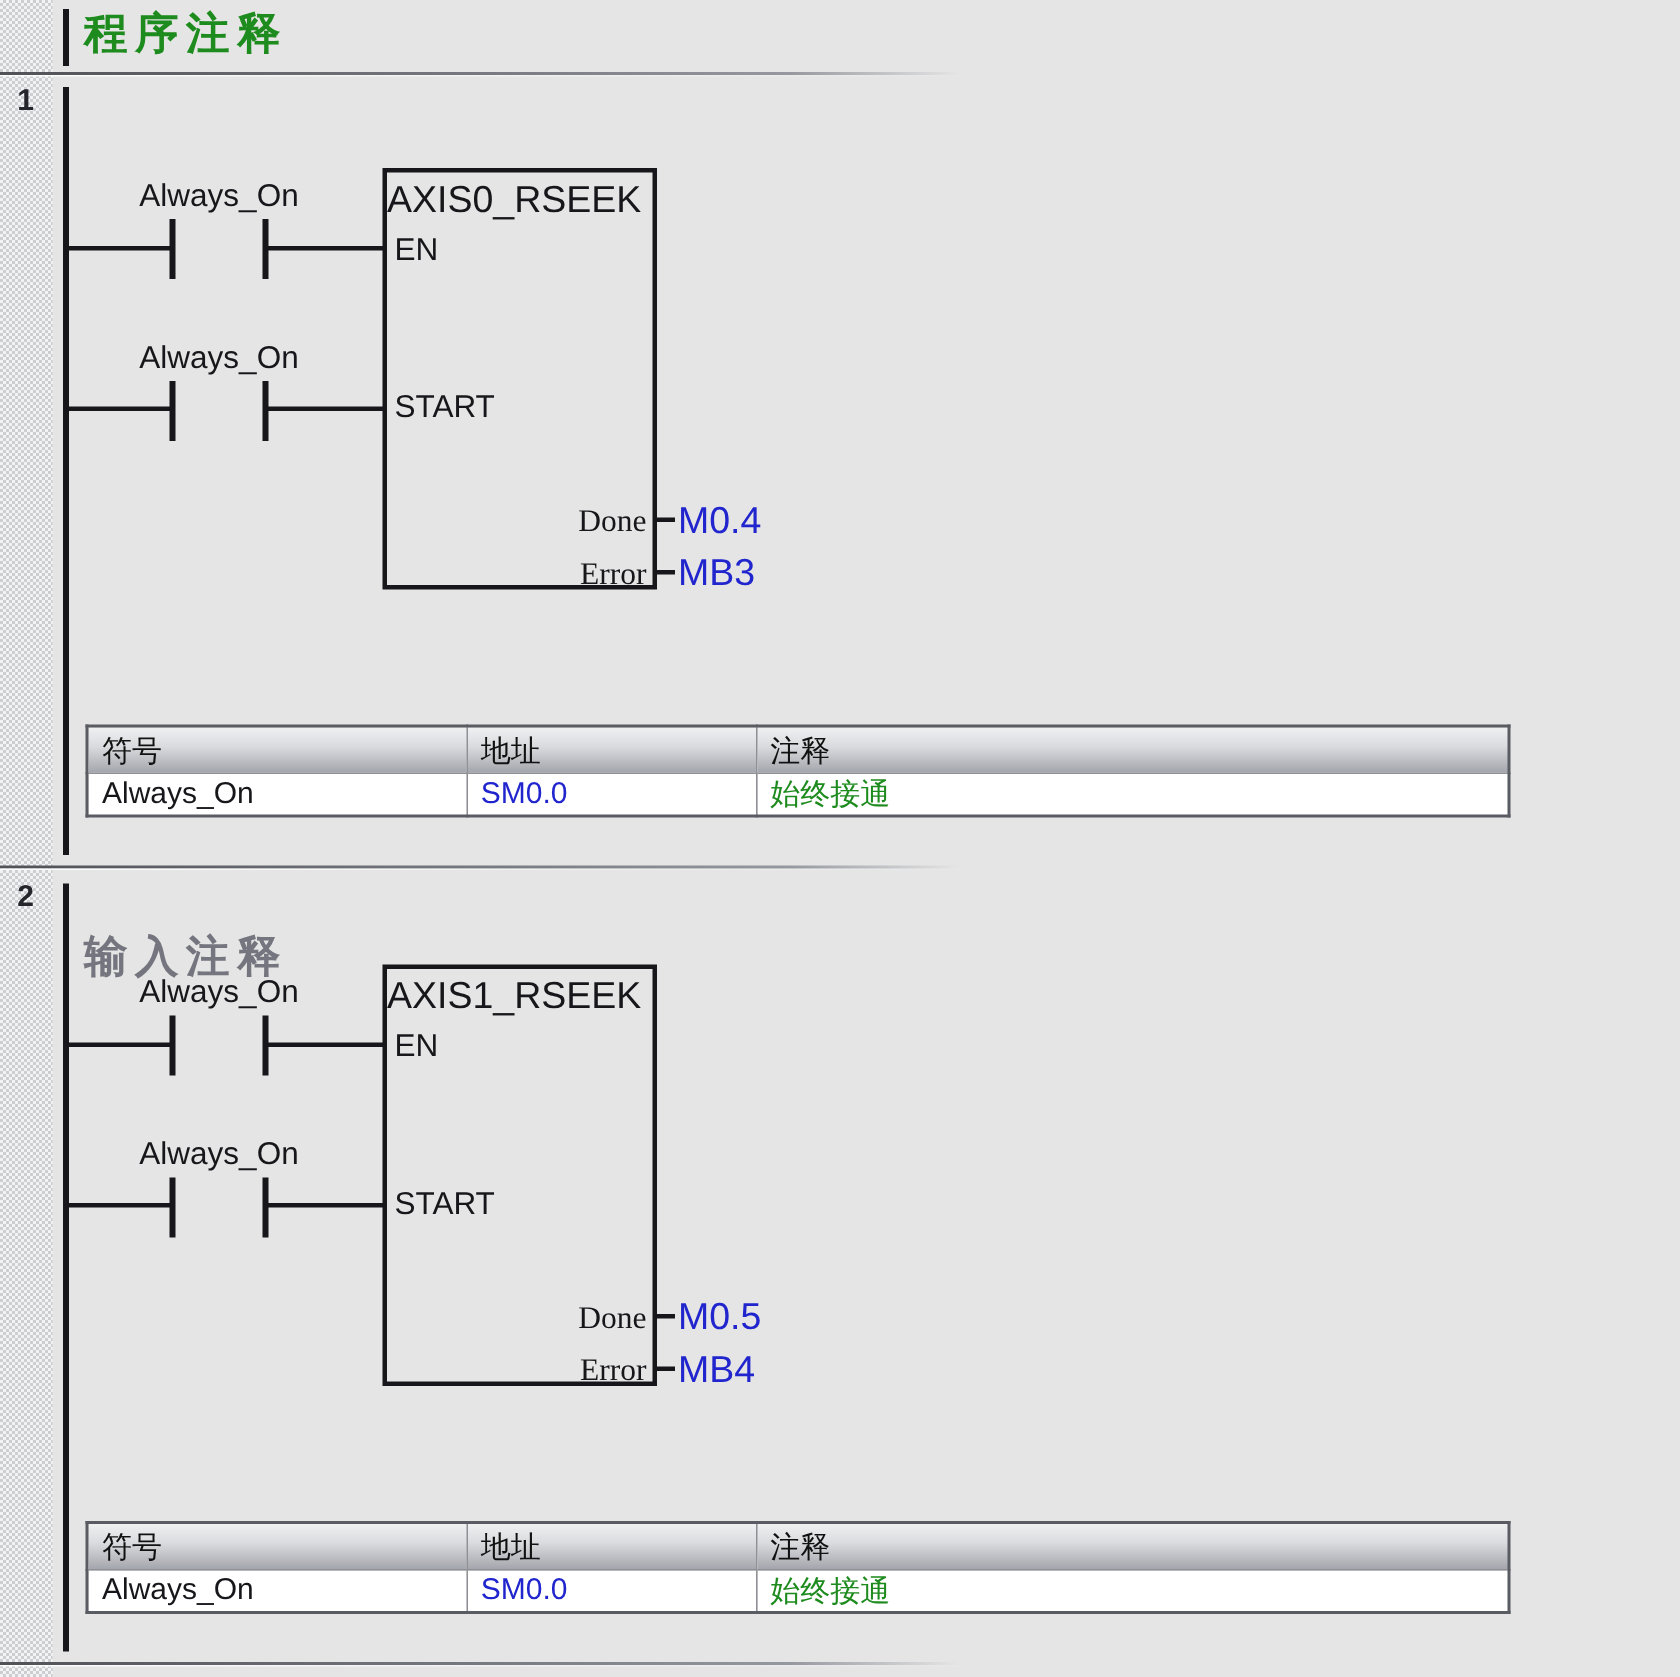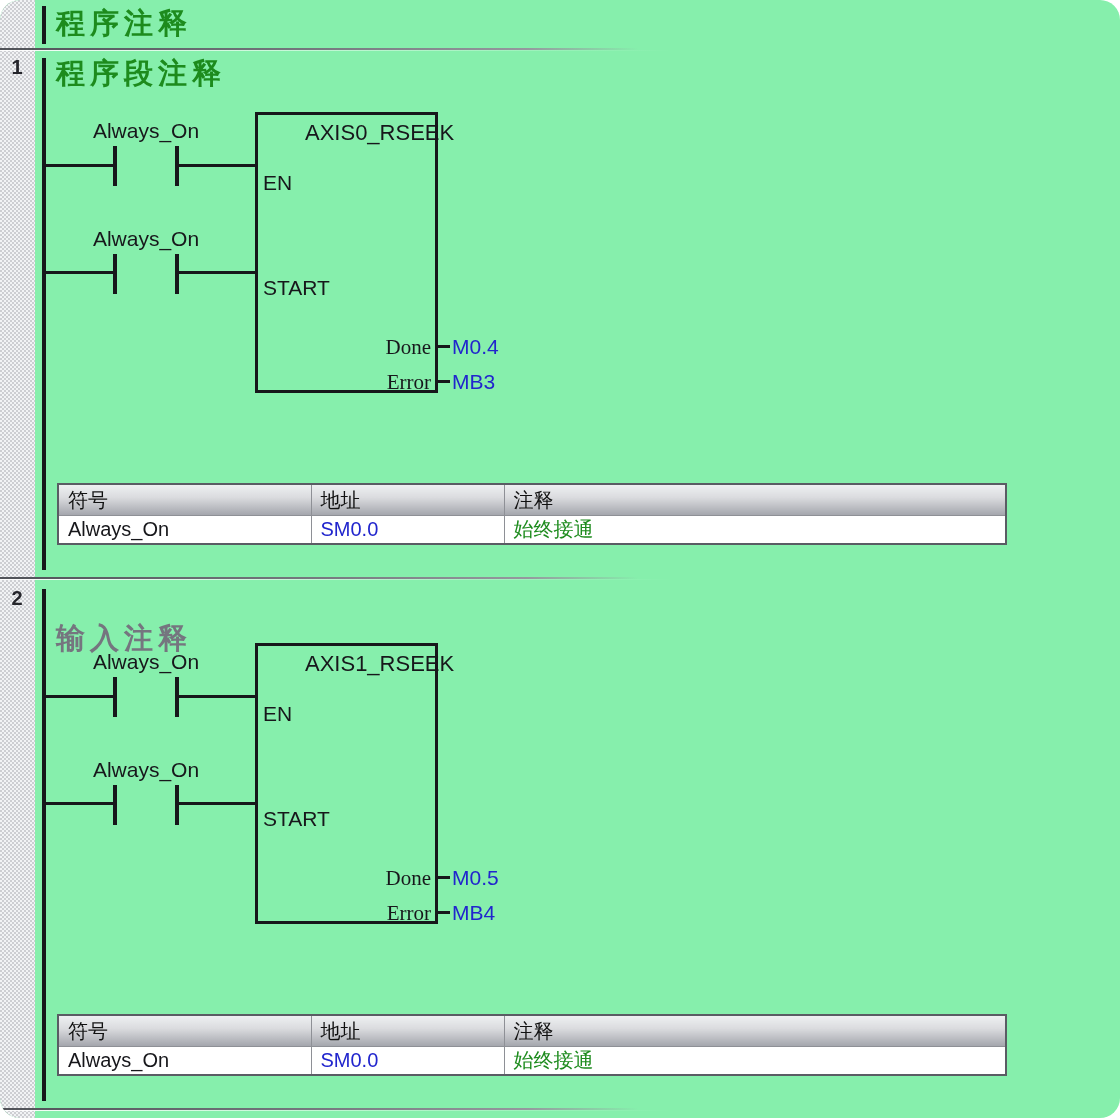--- a/index.html
+++ b/index.html
@@ -1,17 +1,17 @@
 <!DOCTYPE html>
 <html><head>
 <meta charset="utf-8">
 <style>
   html,body{margin:0;padding:0;background:#fff;}
-  .screen{position:relative;width:1120px;height:1118px;background:#86efac;overflow:hidden;
-          font-family:"Liberation Sans","DejaVu Sans",sans-serif;color:#17171b;border-radius:20px;}
+  .screen{position:relative;width:1120px;height:1118px;background:#e5e5e5;overflow:hidden;
+          font-family:"Liberation Sans","DejaVu Sans",sans-serif;color:#17171b;}
   .gutter{position:absolute;left:0;top:0;width:35px;height:1118px;
           background-image:conic-gradient(#cdced2 25%,#f2f3f5 0 50%,#cdced2 0 75%,#f2f3f5 0);
           background-size:4px 4px;}
   .divider{position:absolute;left:0;width:1120px;height:2px;
            background:linear-gradient(90deg,#505258 0,#75787e 28%,#95989e 47%,rgba(150,153,159,0) 57%);}
   .divider:after{content:"";position:absolute;left:0;top:2px;width:60%;height:1px;
            background:linear-gradient(90deg,rgba(255,255,255,.95),rgba(255,255,255,0));}
   .rail{position:absolute;width:4px;background:#17171b;}
   .network{position:absolute;left:0;width:1120px;}
   .net-number{position:absolute;left:4px;top:4px;width:26px;text-align:center;
@@ -19,24 +19,24 @@
   .big-comment{position:absolute;left:56px;top:4px;font-size:29px;font-weight:bold;
                letter-spacing:5px;white-space:nowrap;line-height:34px;}
   .contact{position:absolute;left:88px;width:116px;height:68px;}
   .contact .clabel{position:absolute;left:-20px;right:-20px;top:0;text-align:center;
                    font-size:21px;line-height:26px;white-space:nowrap;}
   .contact .bar{position:absolute;top:28px;width:4px;height:40px;background:#17171b;}
   .contact .bar-l{left:25px;}
   .contact .bar-r{left:87px;}
   .wire{position:absolute;height:3px;background:#17171b;}
   .fb{position:absolute;left:255px;top:60px;width:177px;height:275px;border:3px solid #17171b;}
-  .fb-title{position:absolute;left:0;right:15px;top:5px;text-align:center;font-size:22px;line-height:26px;padding-left:47px;}
-  .pin-in{position:absolute;left:5px;font-size:21px;line-height:26px;margin-top:16px;}
+  .fb-title{position:absolute;left:0;right:15px;top:5px;text-align:center;font-size:25px;line-height:26px;}
+  .pin-in{position:absolute;left:5px;font-size:21px;line-height:26px;}
   .pin-out{position:absolute;right:4px;font-size:21px;line-height:26px;text-align:right;font-family:Liberation Serif, serif;}
-  .operand{position:absolute;left:452px;font-size:21px;line-height:26px;white-space:nowrap;}
+  .operand{position:absolute;left:452px;font-size:25px;line-height:26px;white-space:nowrap;}
   .symtab{position:absolute;left:57px;top:431px;width:950px;border-collapse:collapse;
           table-layout:fixed;font-size:20px;border:2px solid #5a5c64;}
   .symtab th,.symtab td{border:1px solid #8e9096;padding:0 0 0 9px;text-align:left;
           white-space:nowrap;overflow:hidden;}
   .symtab th{height:30px;font-weight:normal;color:#111;
           background:linear-gradient(180deg,#eef0f2 0%,#dadbde 42%,#a4a6ad 100%);}
   .symtab td{height:27px;background:#ffffff;}
 </style>
 </head>
 <body>
@@ -45,21 +45,20 @@
 
   <div class="gutter"></div>
 
   <div class="rail" style="left:42px;top:6px;height:38px;"></div>
   <div class="big-comment" style="top: 6px; color: rgb(29, 139, 29);">程序注释</div>
   <div class="divider" style="top:48px;"></div>
 
   <section class="network" style="top:52px;height:525px;">
     <div class="net-number">1</div>
     <div class="rail" style="left:42px;top:6px;height:512px;"></div>
-    <div class="big-comment" style="color: rgb(29, 139, 29);">程序段注释</div>
 
     <div class="wire" style="left:44px;top:112px;width:71px;"></div>
     <div class="wire" style="left:177px;top:112px;width:81px;"></div>
 
     <div class="contact" style="top:66px;">
       <div class="clabel">Always_On</div>
       <div class="bar bar-l"></div>
       <div class="bar bar-r"></div>
     </div>
 

